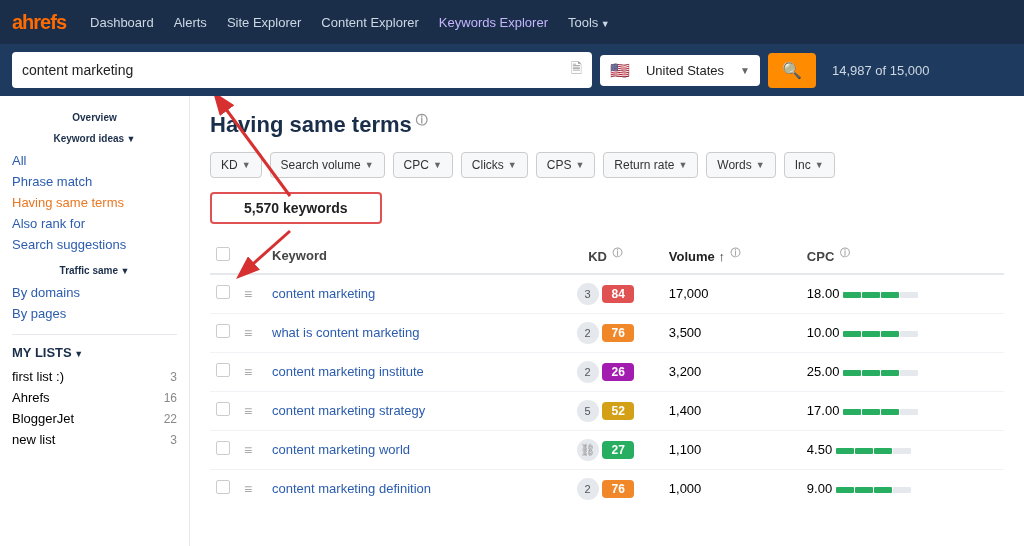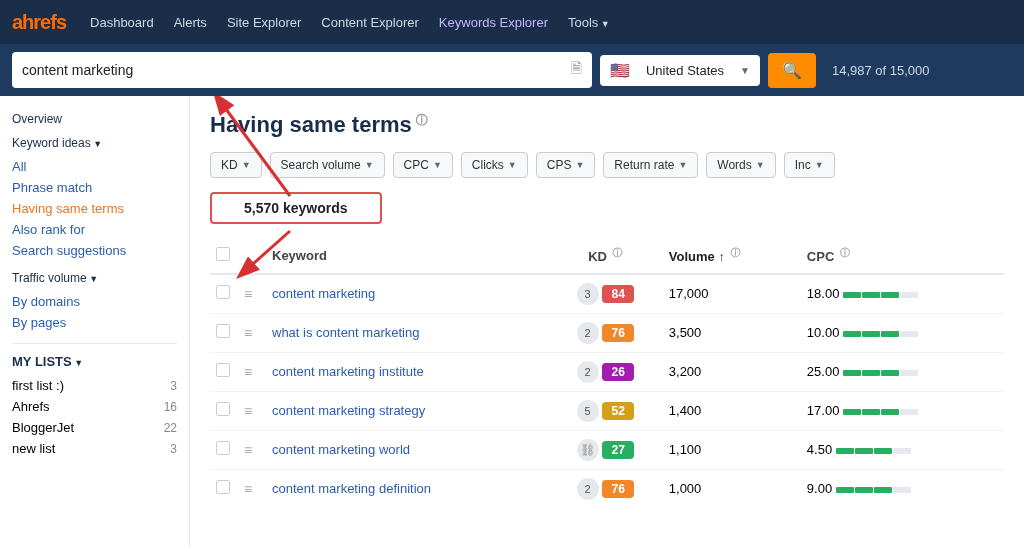--- a/index.html
+++ b/index.html
@@ -98,25 +98,26 @@
 
     
     .sidebar {
       width: 190px;
       min-width: 190px;
       padding: 16px 12px;
       border-right: 1px solid #e5e8ec;
       overflow-y: auto;
     }
     .sidebar-section-title {
-      font-weight: 400;
+      font-weight: 700;
       color: #1a2e4a;
-      font-size: 12px;
+      font-size: 10px;
       margin-bottom: 6px;
       margin-top: 10px;
+      text-align: center;
     }
     .sidebar-section-title:first-child { margin-top: 0; }
     .sidebar-section-title.has-arrow::after { content: ' ▼'; font-size: 9px; }
     .sidebar-link {
       display: block;
       color: #2b5cad;
       font-size: 13px;
       padding: 3px 0;
       cursor: pointer;
     }
@@ -333,21 +334,21 @@
     <div class="sidebar-section-title">Overview</div>
 
     <div class="sidebar-section-title has-arrow">Keyword ideas</div>
     <a class="sidebar-link">All</a>
     <a class="sidebar-link">Phrase match</a>
     <a class="sidebar-link active">Having same terms</a>
     <a class="sidebar-link">Also rank for</a>
     <a class="sidebar-link">Search suggestions</a>
 
     <div style="margin-top:10px;">
-      <div class="sidebar-section-title has-arrow">Traffic volume</div>
+      <div class="sidebar-section-title has-arrow">Traffic same</div>
       <a class="sidebar-link">By domains</a>
       <a class="sidebar-link">By pages</a>
     </div>
 
     <hr class="sidebar-divider">
 
     <div class="my-lists-title has-arrow">MY LISTS</div>
     <div class="list-item-row">
       <span class="list-item-name">first list :)</span>
       <span class="list-item-count">3</span>

